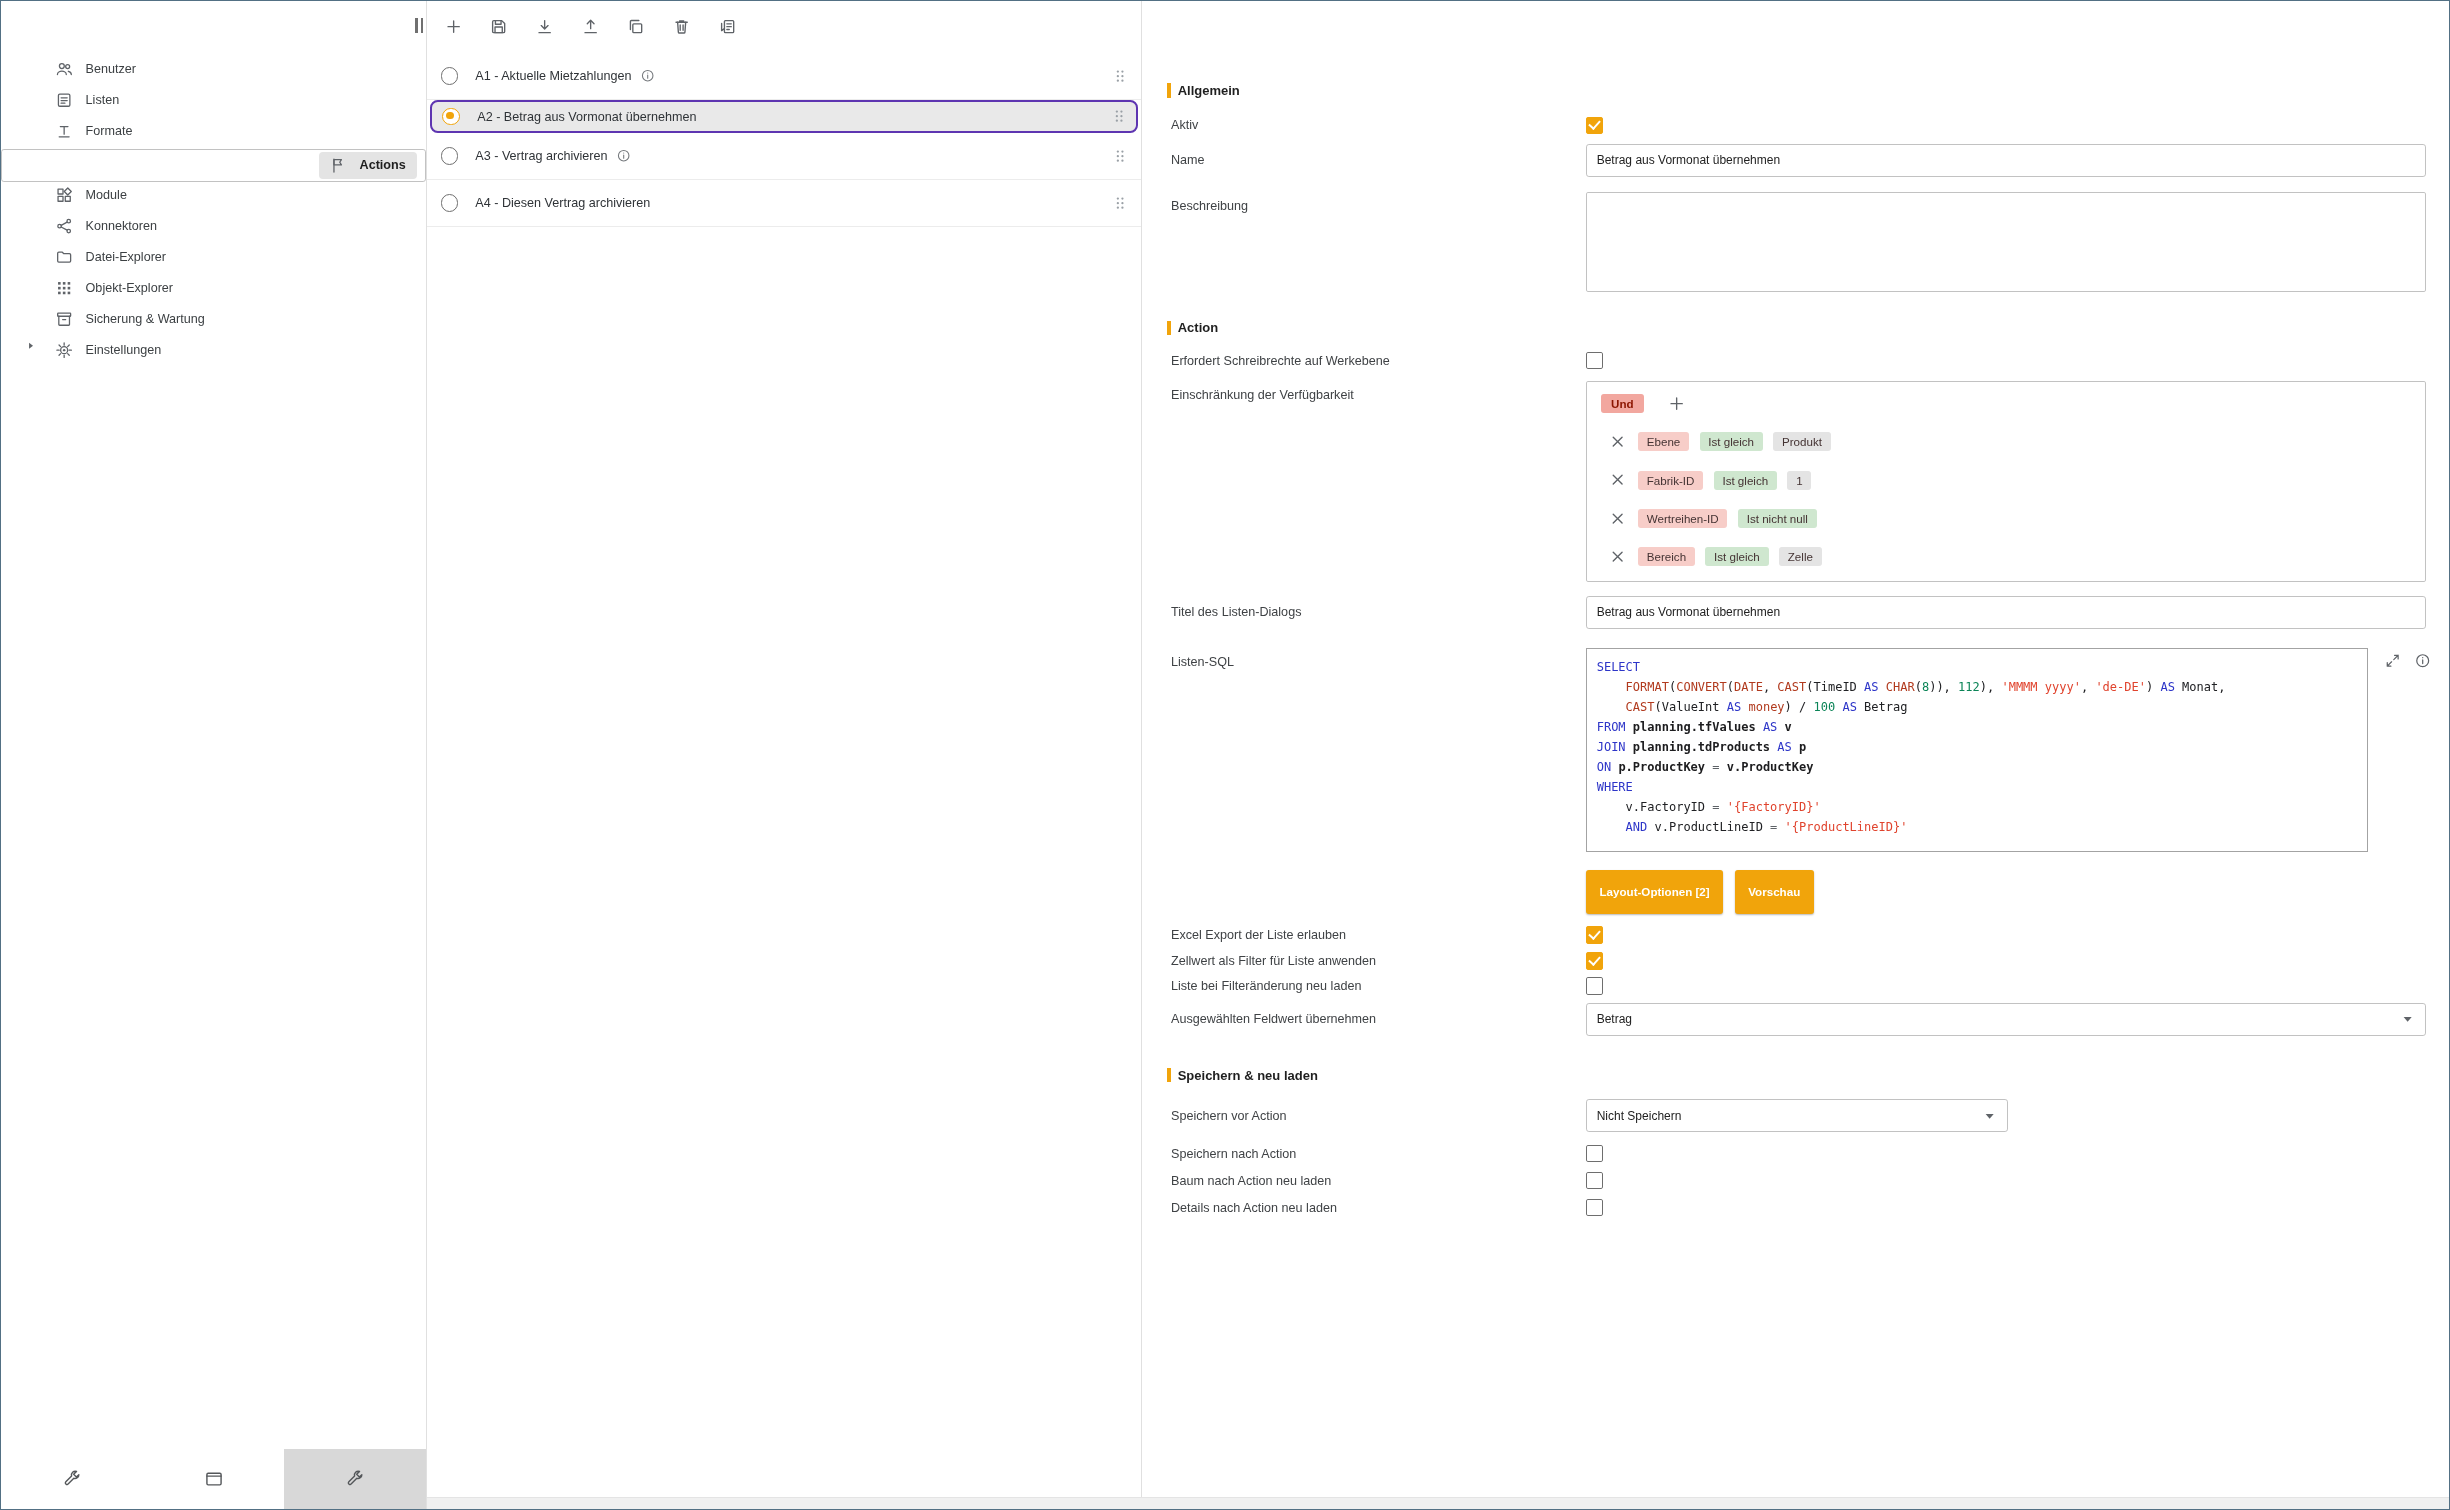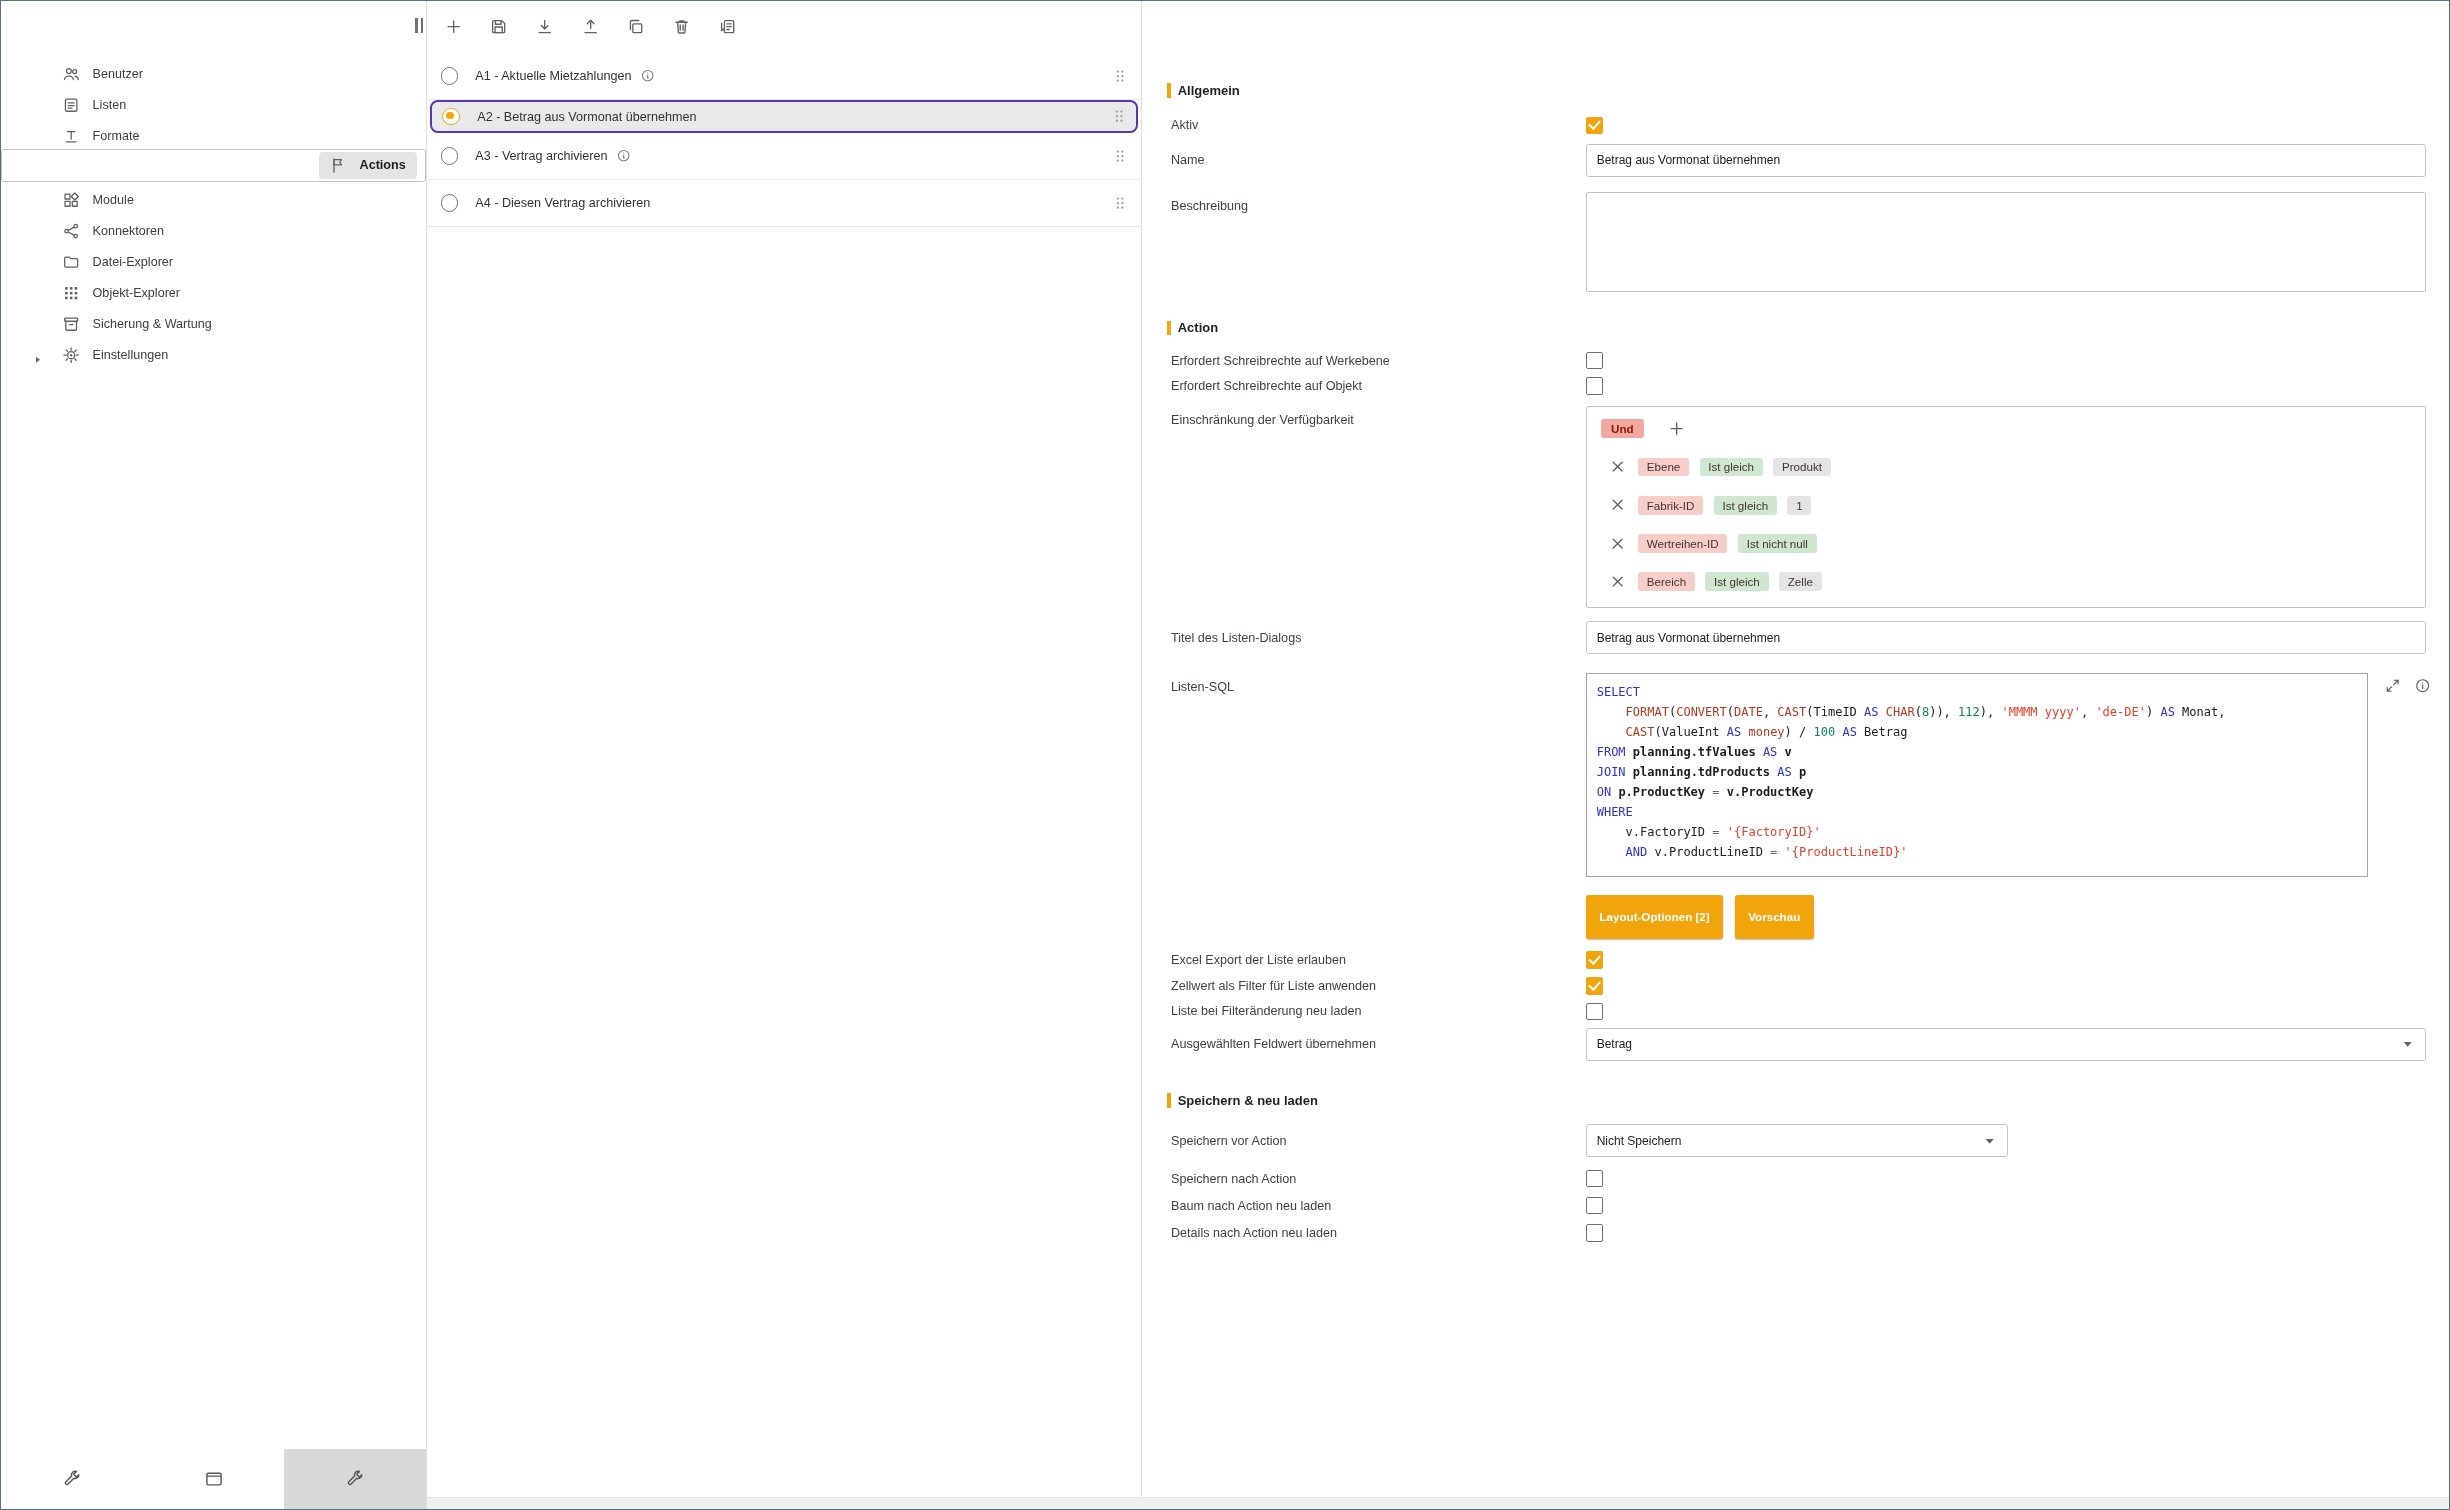--- a/index.html
+++ b/index.html
@@ -7,21 +7,21 @@
   body{font-family:"Liberation Sans","DejaVu Sans",sans-serif;width:2450px;height:1510px}
   .app{display:flex;width:2450px;height:1510px;border:1.9px solid #527084;background:#fff;position:relative;overflow:hidden}
 
   
   svg.ic{width:19.3px;height:19.3px;stroke:currentColor;fill:none;stroke-width:1.7;stroke-linecap:round;stroke-linejoin:round;color:#5f6368;flex:none}
   #icon-defs{position:absolute;width:0;height:0;overflow:hidden}
 
   
   .sidebar{width:426px;flex:none;border-right:1px solid #e0e0e0;position:relative;background:#fff}
   .sb-nav{padding-top:55px}
-  .sb-item{height:31px;display:flex;align-items:flex-end;padding-left:30px;cursor:pointer}
+  .sb-item{height:31px;display:flex;align-items:flex-start;padding-left:23px;cursor:pointer}
   .sb-caret{width:21px;height:17.4px;display:flex;align-items:center;flex:none}
   .sb-caret .ic{width:13.5px;height:13.5px}
   .sb-pill{display:flex;align-items:center;gap:12.6px;padding:3.9px 11.6px 3.9px 9.7px;border-radius:3.9px}
   .sb-item.sel .sb-pill{background:#e4e4e4}
   .sb-pill .ic{width:18.3px;height:18.3px}
   .sb-label{font-size:12.6px;color:#3c4043;white-space:nowrap}
   .sb-item.sel .sb-label{color:#1f1f1f;font-weight:700}
   .sb-footer{position:absolute;left:0;bottom:0;width:100%;height:60px;display:flex}
   .ft-cell{flex:1;display:flex;align-items:center;justify-content:center;cursor:pointer}
   .ft-cell.active{background:#d8d8d8}
@@ -462,26 +462,20 @@
       <span class="sectitle">Action</span>
     </div>
 
     <div class="frow m-wl">
       <div class="flabel">Erfordert Schreibrechte auf Werkebene</div>
       <div class="ffield">
           <span class="cb"></span>
         </div>
     </div>
 
-    <div class="frow m-wo">
-      <div class="flabel">Erfordert Schreibrechte auf Objekt</div>
-      <div class="ffield">
-          <span class="cb"></span>
-        </div>
-    </div>
 
     <div class="frow m-avail top">
       <div class="flabel">Einschränkung der Verfügbarkeit</div>
       <div class="ffield">
         <div class="filterbox">
           <div class="cond-head">
             <span class="chip chip-root">Und</span>
             <svg class="ic plus-ic" viewBox="0 0 20 20" width="19.3" height="19.3">
                 <use href="#i-plus"></use>
               </svg>

